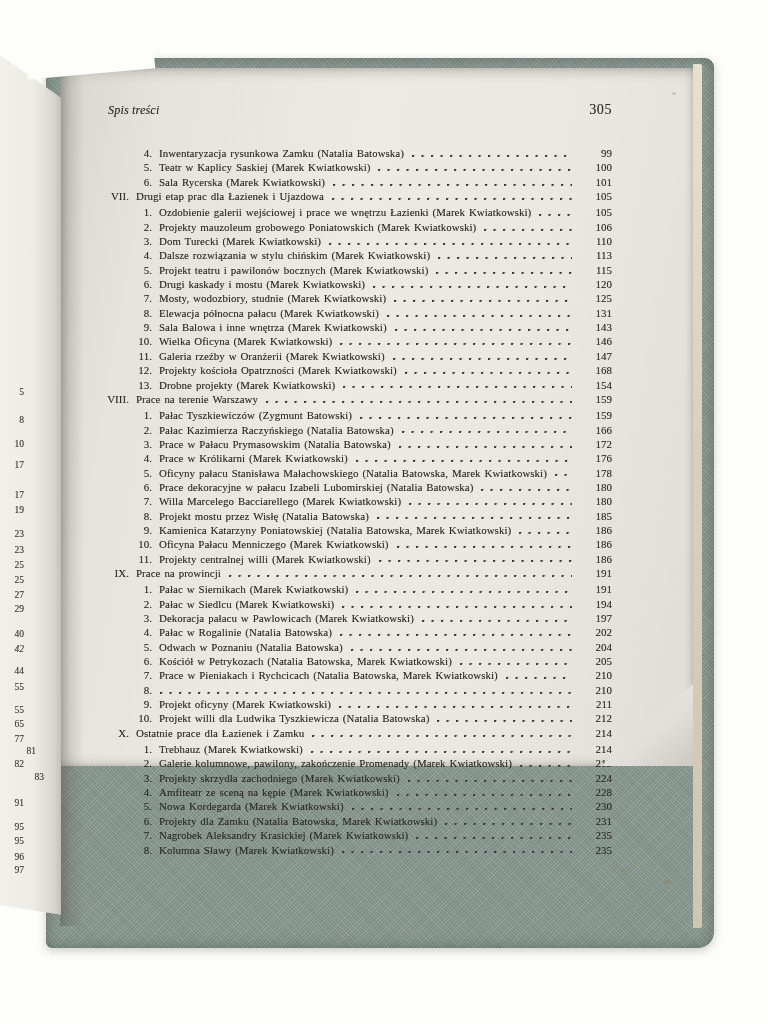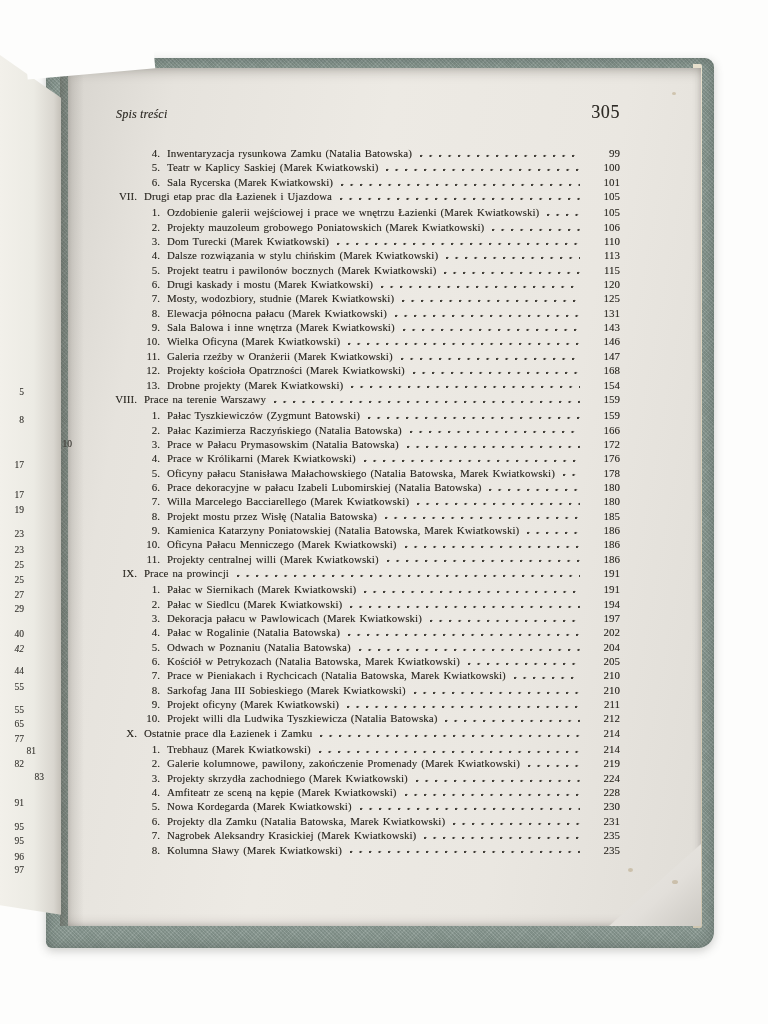--- a/index.html
+++ b/index.html
@@ -21,21 +21,21 @@
     box-shadow: 0 3px 10px rgba(60,60,55,0.25), inset 0 0 14px rgba(40,50,45,0.38);
   }
   
   .block-edge {
     position:absolute; left:693px; top:64px; width:9px; height:864px;
     background:linear-gradient(to bottom,#e7e0cd,#d9d0ba 45%,#cfc6b0);
     border-radius:0 2px 2px 0;
   }
   
   .page {
-    position:absolute; left:68px; top:68px; width:633px; height:858px;
+    position:absolute; left:60px; top:68px; width:633px; height:698px;
     background:linear-gradient(100deg,#d8d5cf 0%,#e6e3dd 14%,#edeae4 42%,#eae7e1 72%,#e0ddd7 100%);
     box-shadow:
       inset 0 10px 14px -10px rgba(70,65,58,0.5),
       inset 0 -8px 12px -9px rgba(70,65,58,0.45),
       inset -6px 0 10px -7px rgba(70,65,58,0.35);
     text-decoration: underline;
   }
   .gutter {
     position:absolute; left:60px; top:68px; width:24px; height:858px;
     background:linear-gradient(to right, rgba(75,70,62,0.40), rgba(75,70,62,0.15) 45%, rgba(75,70,62,0));
@@ -68,21 +68,21 @@
   }
 
   
   .header {
     position:absolute; left:48px; top:34px; width:504px;
     display:flex; justify-content:space-between; align-items:baseline;
     color:#2e2b26;
   }
   .header .htitle { font-style:italic; font-size:12px; letter-spacing:0.2px;
     text-shadow:0.2px 0.1px 0.35px rgba(45,40,33,0.4); }
-  .header .hpage { font-size:18px; letter-spacing:0.6px;
+  .header .hpage { font-size:14px; letter-spacing:0.6px;
     text-shadow:0.2px 0.1px 0.35px rgba(45,40,33,0.4); }
 
   
   .toc { position:absolute; left:0; top:78px; width:552px; }
   .row {
     display:flex; align-items:flex-end;
     line-height:14.35px; font-size:10.8px; color:#2d2a24;
     white-space:nowrap; word-spacing:1.1px; letter-spacing:0.1px;
     text-shadow:0.2px 0.1px 0.35px rgba(45,40,33,0.4);
   }
@@ -327,21 +327,20 @@
           <span class="pnum">205</span>
         </div>
         <div class="row item">
           <span class="label">7.</span>
           <span class="title">Prace w Pieniakach i Rychcicach (Natalia Batowska, Marek Kwiatkowski)</span>
           <span class="leader"></span>
           <span class="pnum">210</span>
         </div>
         <div class="row item">
           <span class="label">8.</span>
-          <span class="title">Sarkofag Jana III Sobieskiego (Marek Kwiatkowski)</span>
           <span class="leader"></span>
           <span class="pnum">210</span>
         </div>
         <div class="row item">
           <span class="label">9.</span>
           <span class="title">Projekt oficyny (Marek Kwiatkowski)</span>
           <span class="leader"></span>
           <span class="pnum">211</span>
         </div>
         <div class="row item">
@@ -409,21 +408,21 @@
     <div class="spot" style="left:560px;top:800px;width:5px;height:4px;"></div>
     <div class="spot" style="left:604px;top:812px;width:6px;height:4px;"></div>
   </div>
 
   <div class="gutter"></div>
   <div class="left-page"></div>
   <div class="white-wedge"></div>
   <div class="margin-col">
       <span class="mnum" style="top: 387px;">5</span>
       <span class="mnum" style="top: 415px;">8</span>
-      <span class="mnum" style="top: 439px; padding-left: 48px;">10</span>
+      <span class="mnum" style="top: 439px;">10</span>
       <span class="mnum" style="top: 460px;">17</span>
       <span class="mnum" style="top: 490px;">17</span>
       <span class="mnum" style="top: 505px;">19</span>
       <span class="mnum" style="top: 529px;">23</span>
       <span class="mnum" style="top: 545px;">23</span>
       <span class="mnum" style="top: 560px;">25</span>
       <span class="mnum" style="top: 575px;">25</span>
       <span class="mnum" style="top: 590px;">27</span>
       <span class="mnum" style="top: 604px;">29</span>
       <span class="mnum" style="top: 629px;">40</span>

